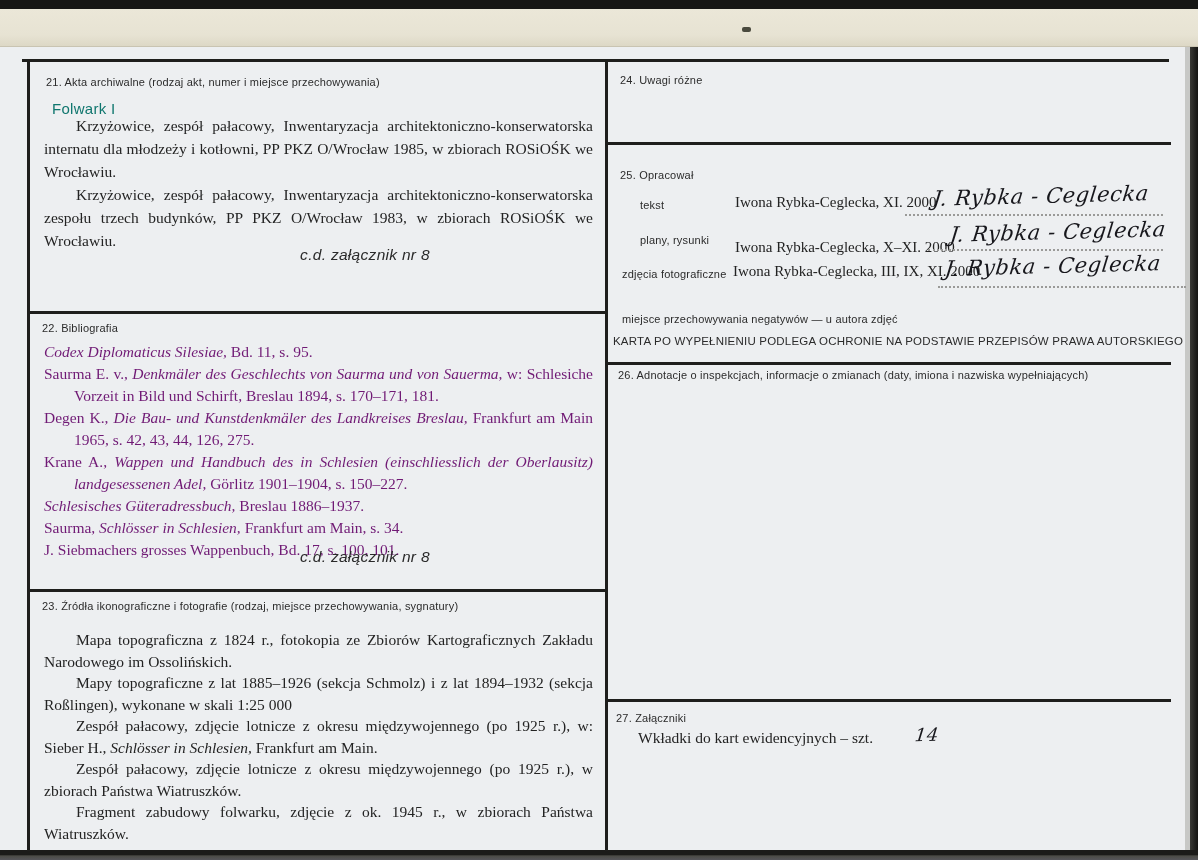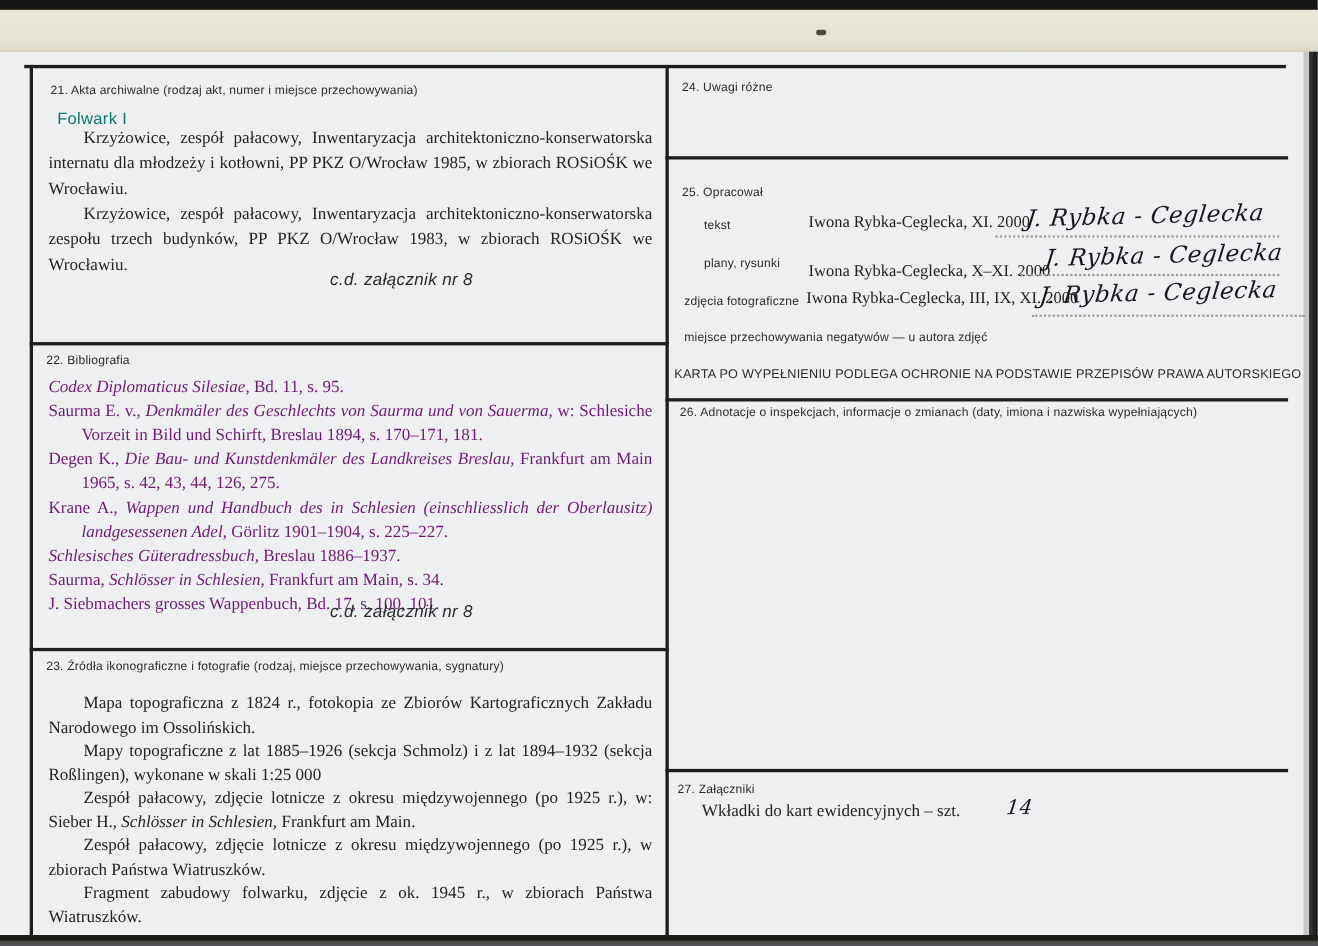--- a/index.html
+++ b/index.html
@@ -73,21 +73,21 @@
     </div>
     <div class="cd" style="top:246px;">c.d. załącznik nr 8</div>
   </div>
 
   <div class="s22">
     <div class="flabel" style="left:42px; top:322px;">22. Bibliografia</div>
     <div class="body-col-l" style="top:341px;">
       <p class="bib"><span></span><i>Codex Diplomaticus Silesiae,</i><span> Bd. 11, s. 95.</span></p>
       <p class="bib"><span>Saurma E. v., </span><i>Denkmäler des Geschlechts von Saurma und von Sauerma,</i><span> w: Schlesiche Vorzeit in Bild und Schirft, Breslau 1894, s. 170–171, 181.</span></p>
       <p class="bib"><span>Degen K., </span><i>Die Bau- und Kunstdenkmäler des Landkreises Breslau,</i><span> Frankfurt am Main 1965, s. 42, 43, 44, 126, 275.</span></p>
-      <p class="bib"><span>Krane A., </span><i>Wappen und Handbuch des in Schlesien (einschliesslich der Oberlausitz) landgesessenen Adel,</i><span> Görlitz 1901–1904, s. 225–227.</span></p>
+      <p class="bib"><span>Krane A., </span><i>Wappen und Handbuch des in Schlesien (einschliesslich der Oberlausitz) landgesessenen Adel,</i><span> Görlitz 1901–1904, s. 150–227.</span></p>
       <p class="bib"><span></span><i>Schlesisches Güteradressbuch,</i><span> Breslau 1886–1937.</span></p>
       <p class="bib"><span>Saurma, </span><i>Schlösser in Schlesien,</i><span> Frankfurt am Main, s. 34.</span></p>
       <p class="bib"><span>J. Siebmachers grosses Wappenbuch, Bd. 17, s. 100, 101.</span><i></i><span></span></p>
     </div>
     <div class="cd" style="top:548px;">c.d. załącznik nr 8</div>
   </div>
 
   <div class="s23">
     <div class="flabel" style="left:42px; top:600px;">23. Źródła ikonograficzne i fotografie (rodzaj, miejsce przechowywania, sygnatury)</div>
     <div class="body-col-l" style="top:629px;">
@@ -114,21 +114,21 @@
     <div class="flabel" style="left:640px; top:234px;">plany, rysunki</div>
     <div class="val" style="left:735px; top:239px;">Iwona Rybka-Ceglecka, X–XI. 2000</div>
     <div class="hand" style="left:950px; top:220px;">J. Rybka - Ceglecka</div>
     <div class="dotline" style="left:928px; top:249px; width:235px;"></div>
 
     <div class="flabel" style="left:622px; top:268px;">zdjęcia fotograficzne</div>
     <div class="val" style="left:733px; top:263px;">Iwona Rybka-Ceglecka, III, IX, XI. 2000</div>
     <div class="hand" style="left:945px; top:254px;">J. Rybka - Ceglecka</div>
     <div class="dotline" style="left:938px; top:286px; width:248px;"></div>
 
-    <div class="flabel" style="left:622px; top:301px;">miejsce przechowywania negatywów — u autora zdjęć</div>
+    <div class="flabel" style="left:622px; top:313px;">miejsce przechowywania negatywów — u autora zdjęć</div>
     <div class="notice" style="left:613px; top:335px;">KARTA PO WYPEŁNIENIU PODLEGA OCHRONIE NA PODSTAWIE PRZEPISÓW PRAWA AUTORSKIEGO</div>
   </div>
 
   <div>
     <div class="flabel" style="left:618px; top:369px;">26. Adnotacje o inspekcjach, informacje o zmianach (daty, imiona i nazwiska wypełniających)</div>
   </div>
 
   <div>
     <div class="flabel" style="left:616px; top:712px;">27. Załączniki</div>
     <div class="val" style="left:638px; top:729px; font-size:15.5px;">Wkładki do kart ewidencyjnych – szt.</div>

